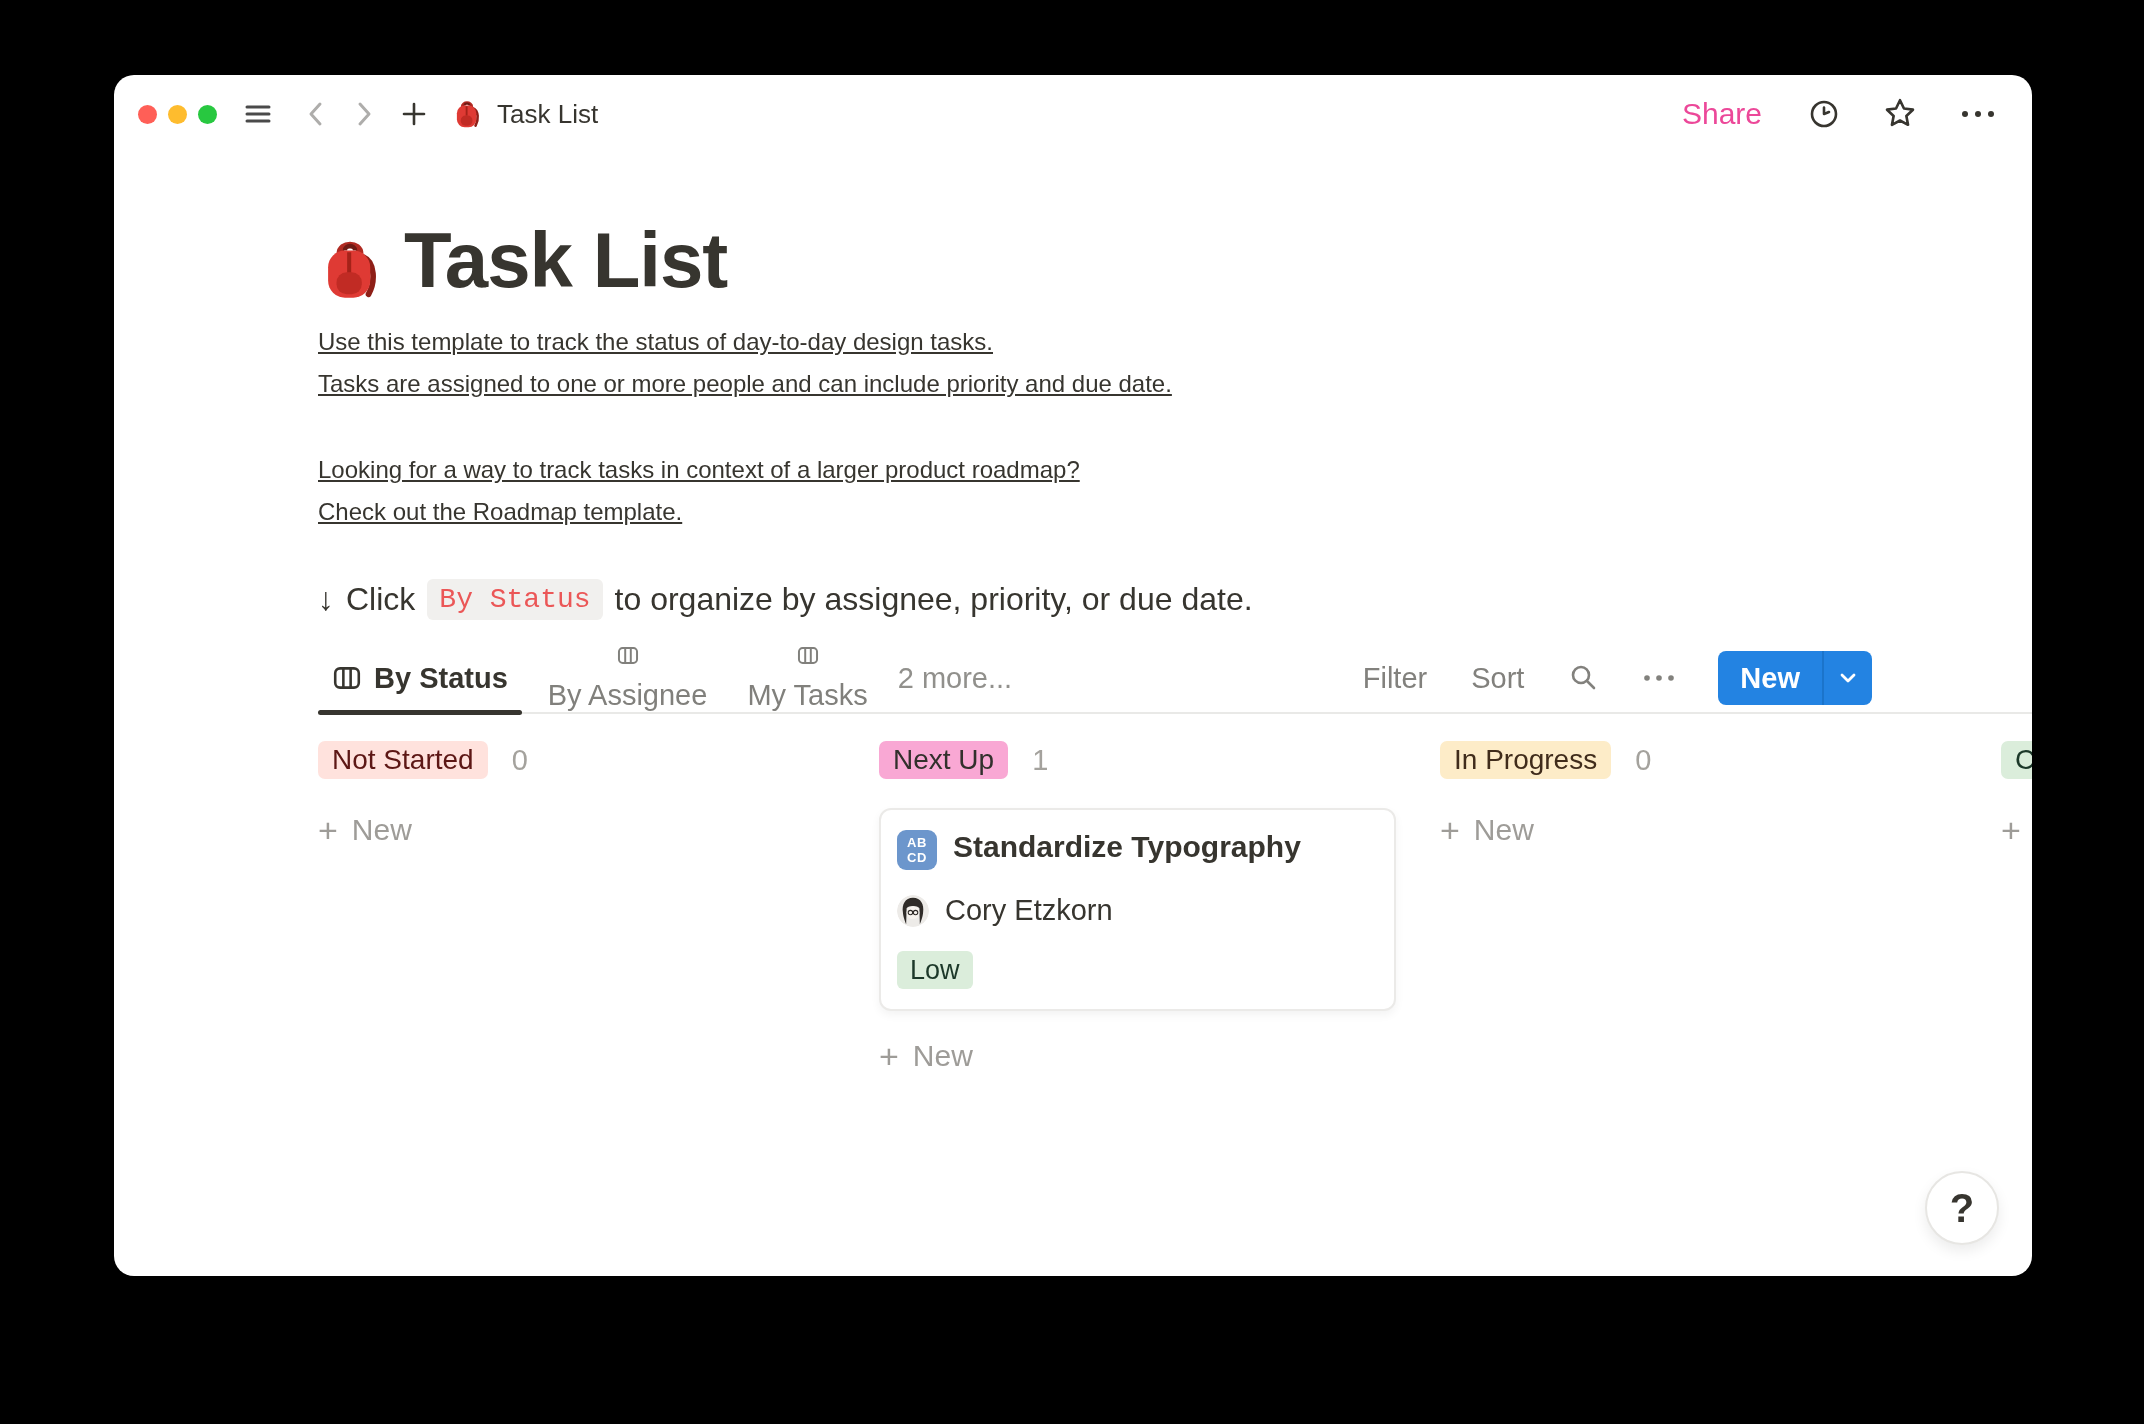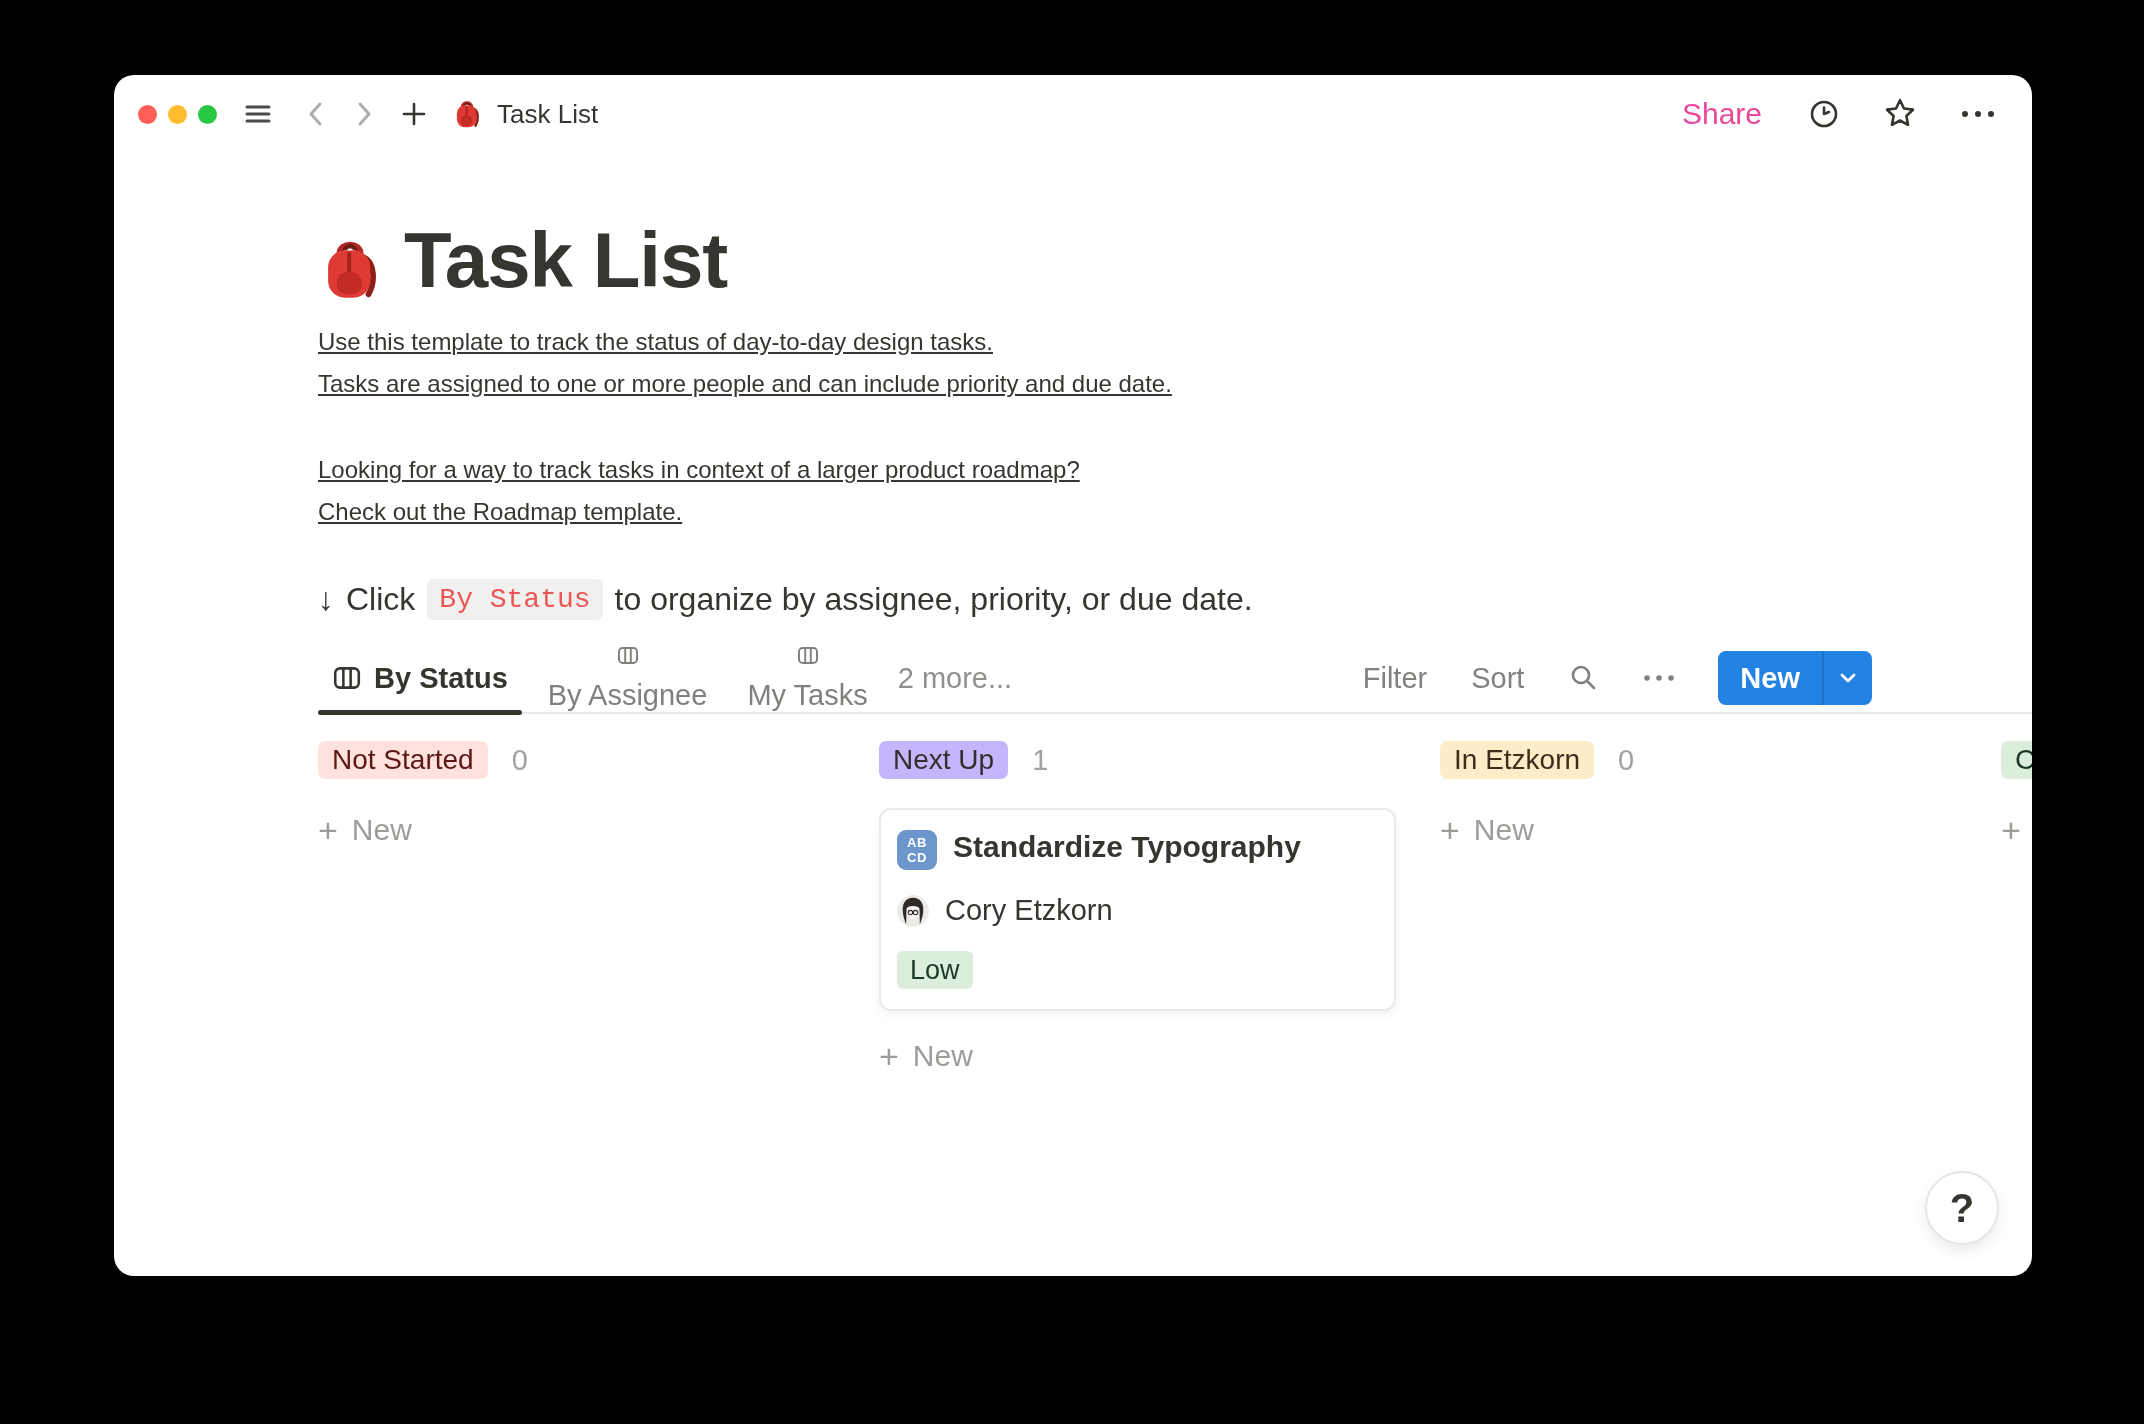--- a/index.html
+++ b/index.html
@@ -52,21 +52,21 @@
   .new-btn-label{font-size:29px;font-weight:600;padding:0 22px;display:flex;align-items:center;}
   .new-btn-chev{width:48px;display:flex;align-items:center;justify-content:center;
     border-left:2px solid #1B74CB;}
 
   
   .board{margin-top:27px;display:flex;}
   .col{width:517px;margin-right:44px;flex:none;}
   .col-head{display:flex;align-items:center;margin-bottom:29px;}
   .badge{font-size:28px;font-weight:500;line-height:28px;padding:5px 14px;border-radius:7px;white-space:nowrap;}
   .badge.red{background:#FFE2DD;color:#5D1715}
-  .badge.gray{background:#c4b5fd;color:#32302C}
+  .badge.gray{background:#f9a8d4;color:#32302C}
   .badge.yellow{background:#FDECC8;color:#402C1B}
   .badge.green{background:#DBEDDB;color:#1C3829}
   .count{margin-left:24px;font-size:29px;color:#A4A29D;}
   .card{background:#fff;border:2px solid #EBEAE8;border-radius:12px;
     box-shadow:0 4px 10px rgba(15,15,15,0.05);padding:14px 16px 0;height:203px;box-sizing:border-box;}
   .card-title-row{display:flex;align-items:flex-start;gap:16px;margin-top:6px;}
   .abcd{width:40px;height:40px;border-radius:9px;background:#6C96CC;color:#fff;flex:none;
     display:flex;flex-direction:column;align-items:center;justify-content:center;
     font-size:13px;font-weight:700;line-height:15px;letter-spacing:0.5px;}
   .card-title{font-size:30px;font-weight:600;color:#37352F;}
@@ -286,21 +286,21 @@
           <span class="low-badge">Low</span>
         </div>
         <div class="add-new below-card">
           <span class="plus">+</span>
           <span>New</span>
         </div>
       </div>
 
       <div class="col">
         <div class="col-head">
-          <span class="badge yellow">In Etzkorn</span>
+          <span class="badge yellow">In Progress</span>
           <span class="count">0</span>
         </div>
         <div class="add-new">
           <span class="plus">+</span>
           <span>New</span>
         </div>
       </div>
 
       <div class="col">
         <div class="col-head">

